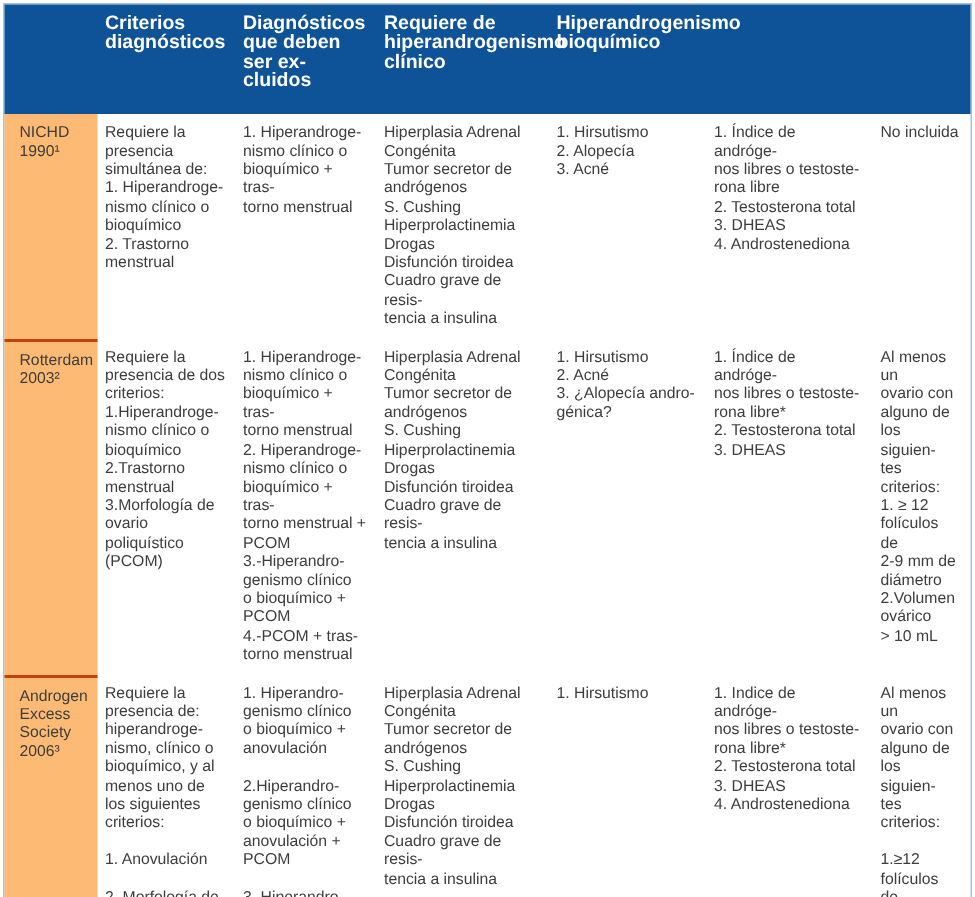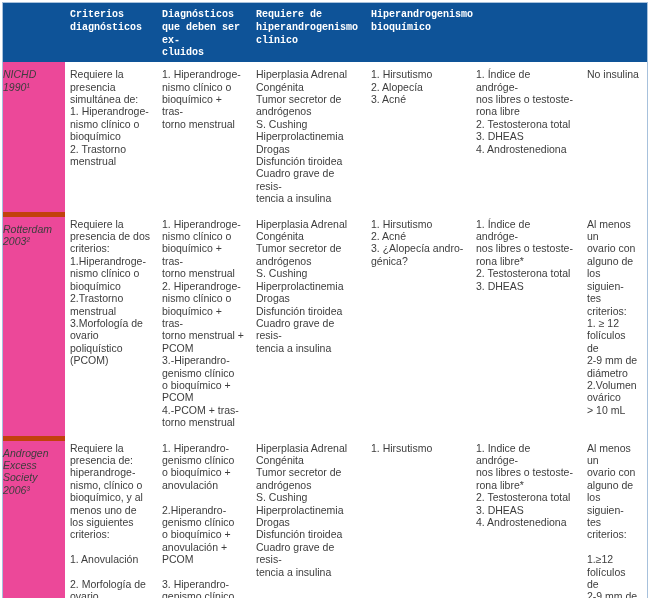--- a/index.html
+++ b/index.html
@@ -23,42 +23,40 @@
     display: grid;
     grid-template-columns: 62px 92px 94px 115px 105px 111px 1fr;
   }
   .thead {
     background: #0e5398;
   }
   .th {
     box-sizing: border-box;
     color: #ffffff;
     font-weight: bold;
-    font-size: 10px;
+    font-size: 13px;
     line-height: 12.8px;
-    padding: 6px 6px 2px 5px;
+    padding: 6px 6px 16px 5px;
     white-space: pre-line;
-    font-family: Liberation Mono, monospace;
   }
   .th.c0 { padding-left: 8px; }
   .td {
     box-sizing: border-box;
     color: #3d3d3d;
     font-size: 10.5px;
     line-height: 12.4px;
     padding: 6px 7px 7px 5px;
     white-space: pre-line;
   }
   .td.label {
-    background: #ec4899;
-    padding-left: 0;
-    font-style: italic;
+    background: #fdba74;
+    padding-left: 10px;
   }
   .trow + .trow .label {
-    border-top: 5px solid #c2410c;
+    border-top: 2px solid #c2410c;
   }
 </style>
 </head>
 <body>
 
 <div class="tablewrap">
 
   <div class="grid thead">
     <div class="th c0"></div>
     <div class="th">Criterios
@@ -100,21 +98,21 @@
 tencia a insulina</div>
     <div class="td">1. Hirsutismo
 2. Alopecía
 3. Acné</div>
     <div class="td">1. Índice de andróge-
 nos libres o testoste-
 rona libre
 2. Testosterona total
 3. DHEAS
 4. Androstenediona</div>
-    <div class="td">No insulina</div>
+    <div class="td">No incluida</div>
   </div>
 
   <div class="grid trow">
     <div class="td label">Rotterdam
 2003²</div>
     <div class="td">Requiere la
 presencia de dos
 criterios:
 1.Hiperandroge-
 nismo clínico o

